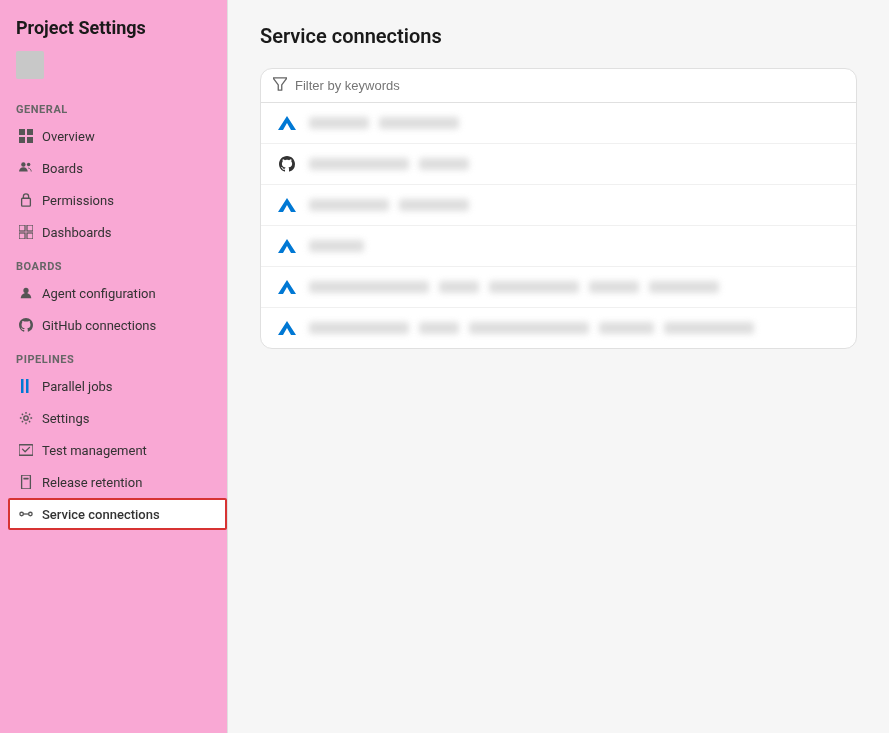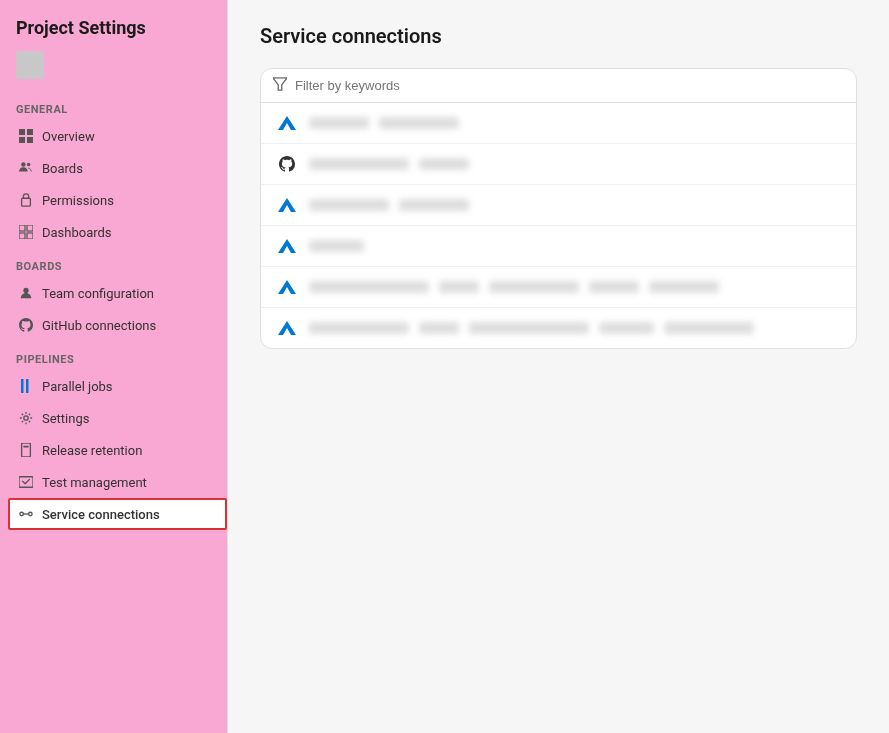--- a/index.html
+++ b/index.html
@@ -236,21 +236,21 @@
   <div class="sidebar-section-label">Boards</div>
 
 
   <div class="sidebar-item">
     <span class="sidebar-item-icon">
       <svg width="14" height="14" viewBox="0 0 16 16" fill="#555">
           <circle cx="8" cy="5" r="3"></circle>
           <path d="M2 14c0-3.31 2.69-6 6-6s6 2.69 6 6" fill="#555"></path>
         </svg>
     </span>
-    <span class="sidebar-item-label">Team configuration</span>
+    <span class="sidebar-item-label">Agent configuration</span>
   </div>
 
   <div class="sidebar-item">
     <span class="sidebar-item-icon">
       <svg width="14" height="14" viewBox="0 0 16 16" fill="#555">
           <path d="M8 0C3.58 0 0 3.58 0 8c0 3.54 2.29 6.53 5.47 7.59.4.07.55-.17.55-.38 0-.19-.01-.82-.01-1.49-2.01.37-2.53-.49-2.69-.94-.09-.23-.48-.94-.82-1.13-.28-.15-.68-.52-.01-.53.63-.01 1.08.58 1.23.82.72 1.21 1.87.87 2.33.66.07-.52.28-.87.51-1.07-1.78-.2-3.64-.89-3.64-3.95 0-.87.31-1.59.82-2.15-.08-.2-.36-1.02.08-2.12 0 0 .67-.21 2.2.82.64-.18 1.32-.27 2-.27.68 0 1.36.09 2 .27 1.53-1.04 2.2-.82 2.2-.82.44 1.1.16 1.92.08 2.12.51.56.82 1.27.82 2.15 0 3.07-1.87 3.75-3.65 3.95.29.25.54.73.54 1.48 0 1.07-.01 1.93-.01 2.2 0 .21.15.46.55.38A8.013 8.013 0 0016 8c0-4.42-3.58-8-8-8z"></path>
         </svg>
     </span>
     <span class="sidebar-item-label">GitHub connections</span>
   </div>
@@ -273,36 +273,36 @@
       <svg width="14" height="14" viewBox="0 0 16 16" fill="none">
           <circle cx="8" cy="8" r="2.5" stroke="#555" stroke-width="1.5"></circle>
           <path d="M8 1v2M8 13v2M1 8h2M13 8h2M3.22 3.22l1.41 1.41M11.36 11.36l1.42 1.42M3.22 12.78l1.41-1.41M11.36 4.64l1.42-1.42" stroke="#555" stroke-width="1.5"></path>
         </svg>
     </span>
     <span class="sidebar-item-label">Settings</span>
   </div>
 
   <div class="sidebar-item">
     <span class="sidebar-item-icon">
+      <svg width="14" height="14" viewBox="0 0 16 16" fill="none">
+          <rect x="0" y="2" width="16" height="12" rx="1" stroke="#555" stroke-width="1.5"></rect>
+          <path d="M4 7l3 3 5-5" stroke="#555" stroke-width="1.5" stroke-linecap="round" stroke-linejoin="round"></path>
+        </svg>
+    </span>
+    <span class="sidebar-item-label">Test management</span>
+  </div>
+
+  <div class="sidebar-item">
+    <span class="sidebar-item-icon">
       <svg width="12" height="14" viewBox="0 0 12 16" fill="none">
           <rect x="1" y="0" width="10" height="16" rx="1" stroke="#555" stroke-width="1.5"></rect>
           <rect x="3" y="3" width="6" height="2" fill="#555" rx="0.5"></rect>
         </svg>
     </span>
     <span class="sidebar-item-label">Release retention</span>
-  </div>
-
-  <div class="sidebar-item">
-    <span class="sidebar-item-icon">
-      <svg width="14" height="14" viewBox="0 0 16 16" fill="none">
-          <rect x="0" y="2" width="16" height="12" rx="1" stroke="#555" stroke-width="1.5"></rect>
-          <path d="M4 7l3 3 5-5" stroke="#555" stroke-width="1.5" stroke-linecap="round" stroke-linejoin="round"></path>
-        </svg>
-    </span>
-    <span class="sidebar-item-label">Test management</span>
   </div>
 
   <div class="sidebar-item active">
     <span class="sidebar-item-icon">
       <svg width="14" height="14" viewBox="0 0 16 16" fill="none">
           <circle cx="3" cy="8" r="2" stroke="#555" stroke-width="1.5"></circle>
           <circle cx="13" cy="8" r="2" stroke="#555" stroke-width="1.5"></circle>
           <path d="M5 8h6" stroke="#555" stroke-width="1.5"></path>
         </svg>
     </span>

